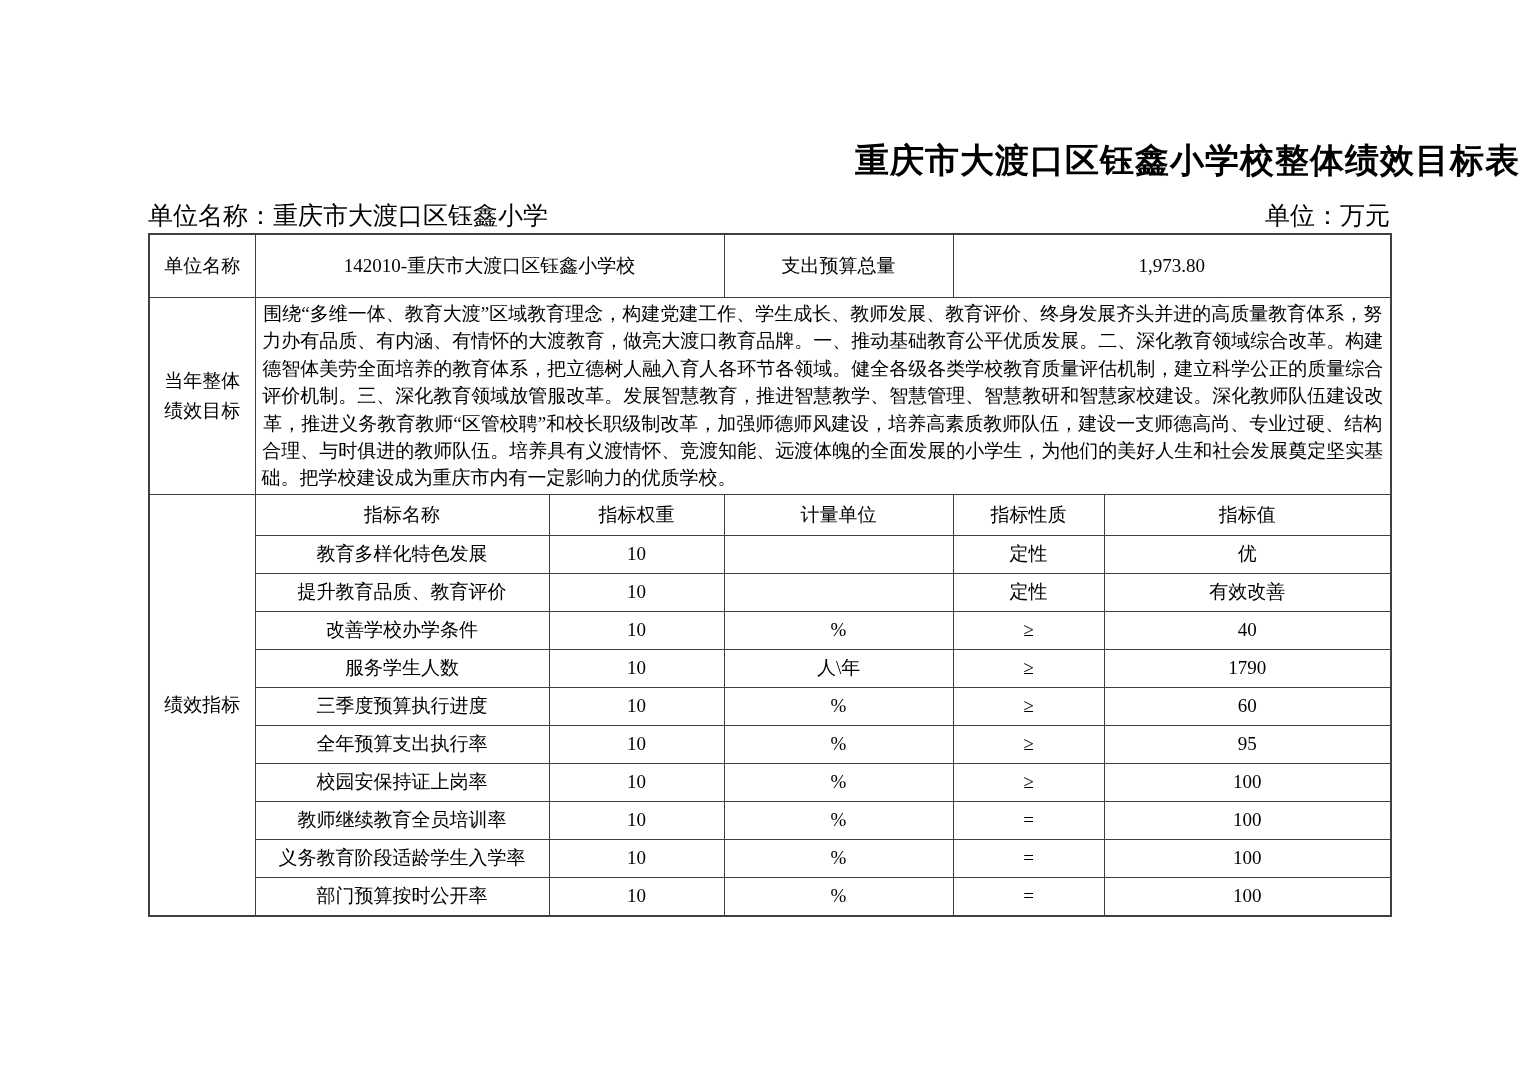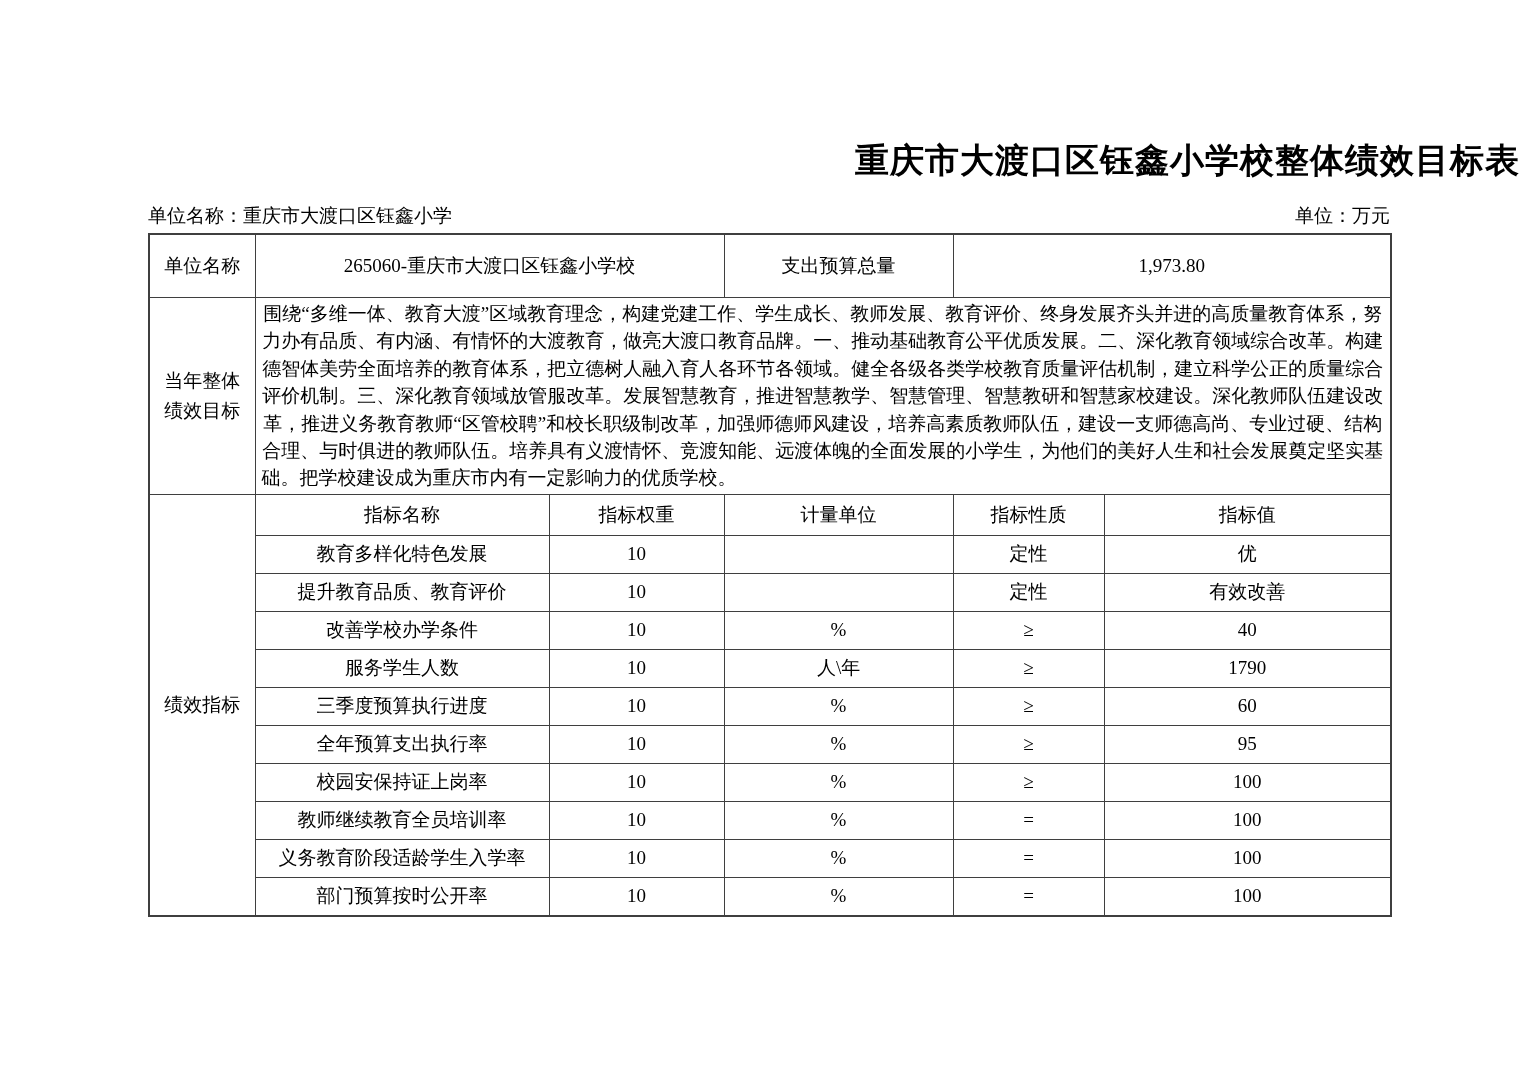--- a/index.html
+++ b/index.html
@@ -23,21 +23,21 @@
     font-weight:700;
     letter-spacing:1px;
   }
   .meta{
     position:absolute;
     top:204px;
     left:148px;
     width:1242px;
     display:flex;
     justify-content:space-between;
-    font-size:19px;
+    font-size:25px;
     line-height:24px;
   }
   table.main{
     position:absolute;
     top:233px;
     left:148px;
     width:1242px;
     border-collapse:collapse;
     table-layout:fixed;
     font-size:19px;
@@ -93,21 +93,21 @@
       <col style="width:106px">
       <col style="width:294px">
       <col style="width:175px">
       <col style="width:229px">
       <col style="width:151px">
       <col style="width:287px">
     </colgroup>
     <tbody>
       <tr class="r-info">
         <td>单位名称</td>
-        <td class="left" colspan="2">265060-重庆市大渡口区钰鑫小学校</td>
+        <td class="left" colspan="2">142010-重庆市大渡口区钰鑫小学校</td>
         <td>支出预算总量</td>
         <td colspan="2">1,973.80</td>
       </tr>
       <tr class="r-goal">
         <td class="goal-lbl">当年整体绩效目标</td>
         <td class="goal-text" colspan="5">围绕“多维一体、教育大渡”区域教育理念，构建党建工作、学生成长、教师发展、教育评价、终身发展齐头并进的高质量教育体系，努力办有品质、有内涵、有情怀的大渡教育，做亮大渡口教育品牌。一、推动基础教育公平优质发展。二、深化教育领域综合改革。构建德智体美劳全面培养的教育体系，把立德树人融入育人各环节各领域。健全各级各类学校教育质量评估机制，建立科学公正的质量综合评价机制。三、深化教育领域放管服改革。发展智慧教育，推进智慧教学、智慧管理、智慧教研和智慧家校建设。深化教师队伍建设改革，推进义务教育教师“区管校聘”和校长职级制改革，加强师德师风建设，培养高素质教师队伍，建设一支师德高尚、专业过硬、结构合理、与时俱进的教师队伍。培养具有义渡情怀、竞渡知能、远渡体魄的全面发展的小学生，为他们的美好人生和社会发展奠定坚实基础。把学校建设成为重庆市内有一定影响力的优质学校。</td>
       </tr>
     </tbody>
     <tbody id="ind-body">
         <tr class="hd-row">

